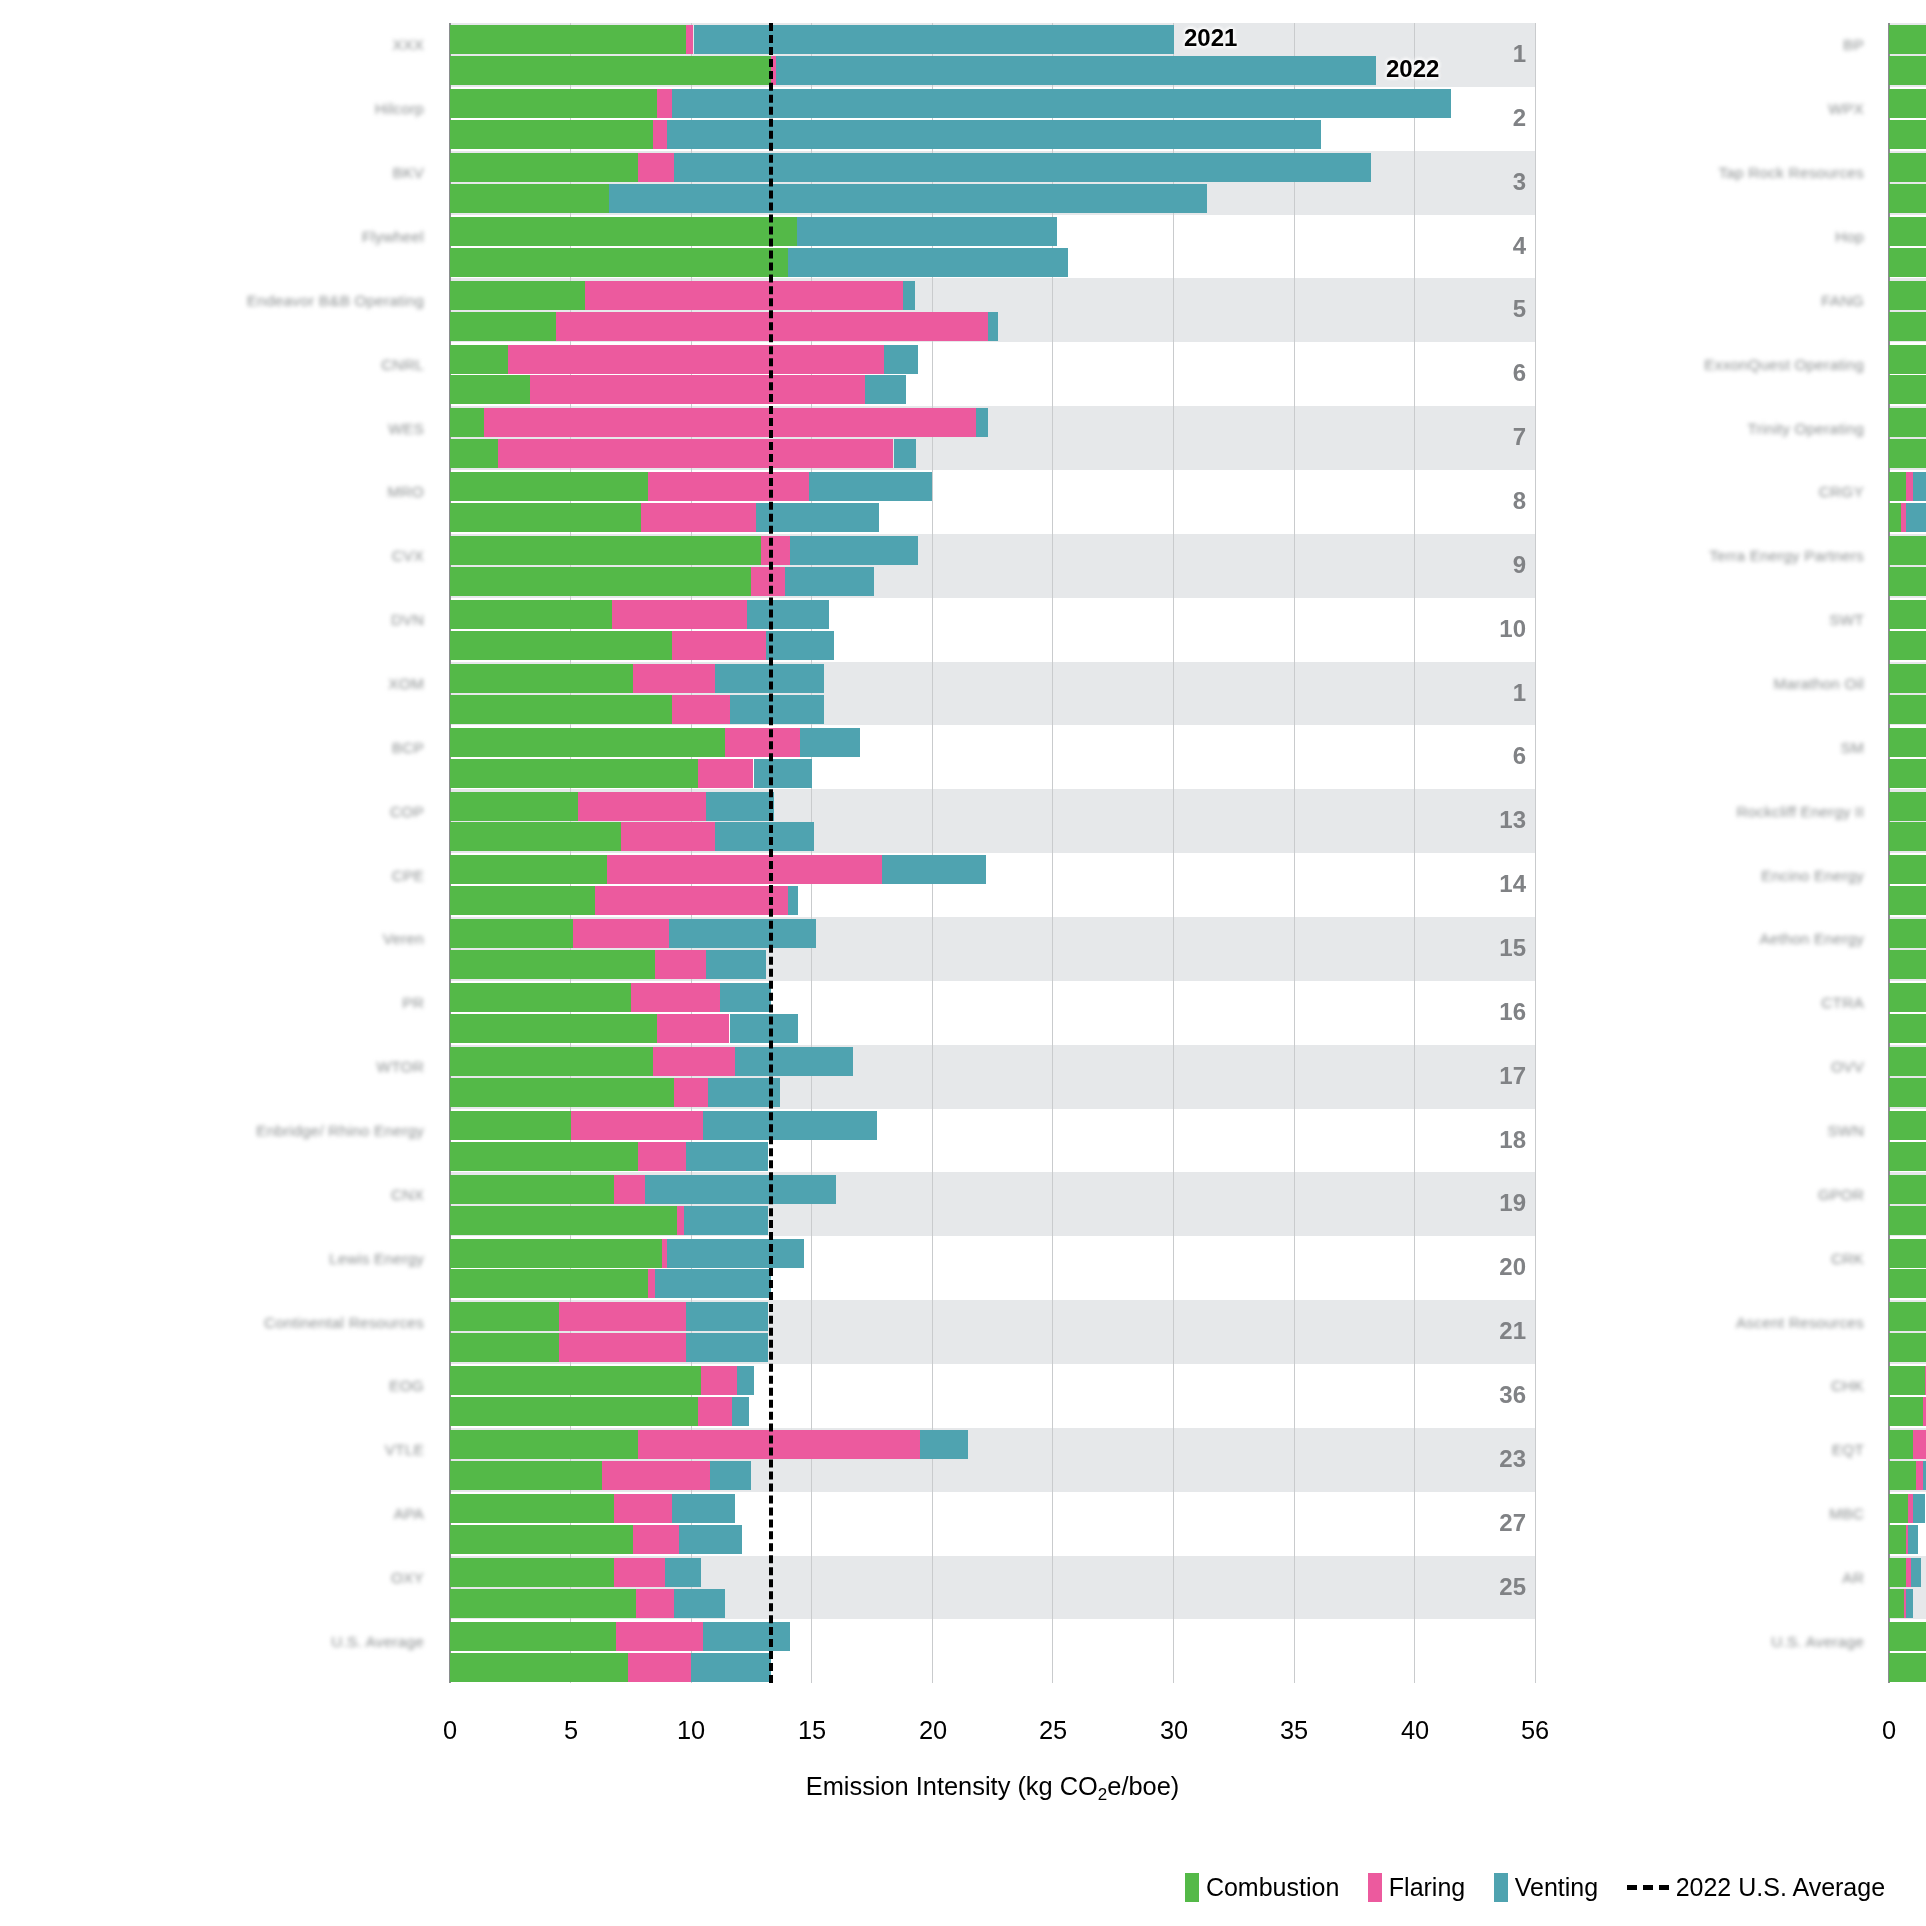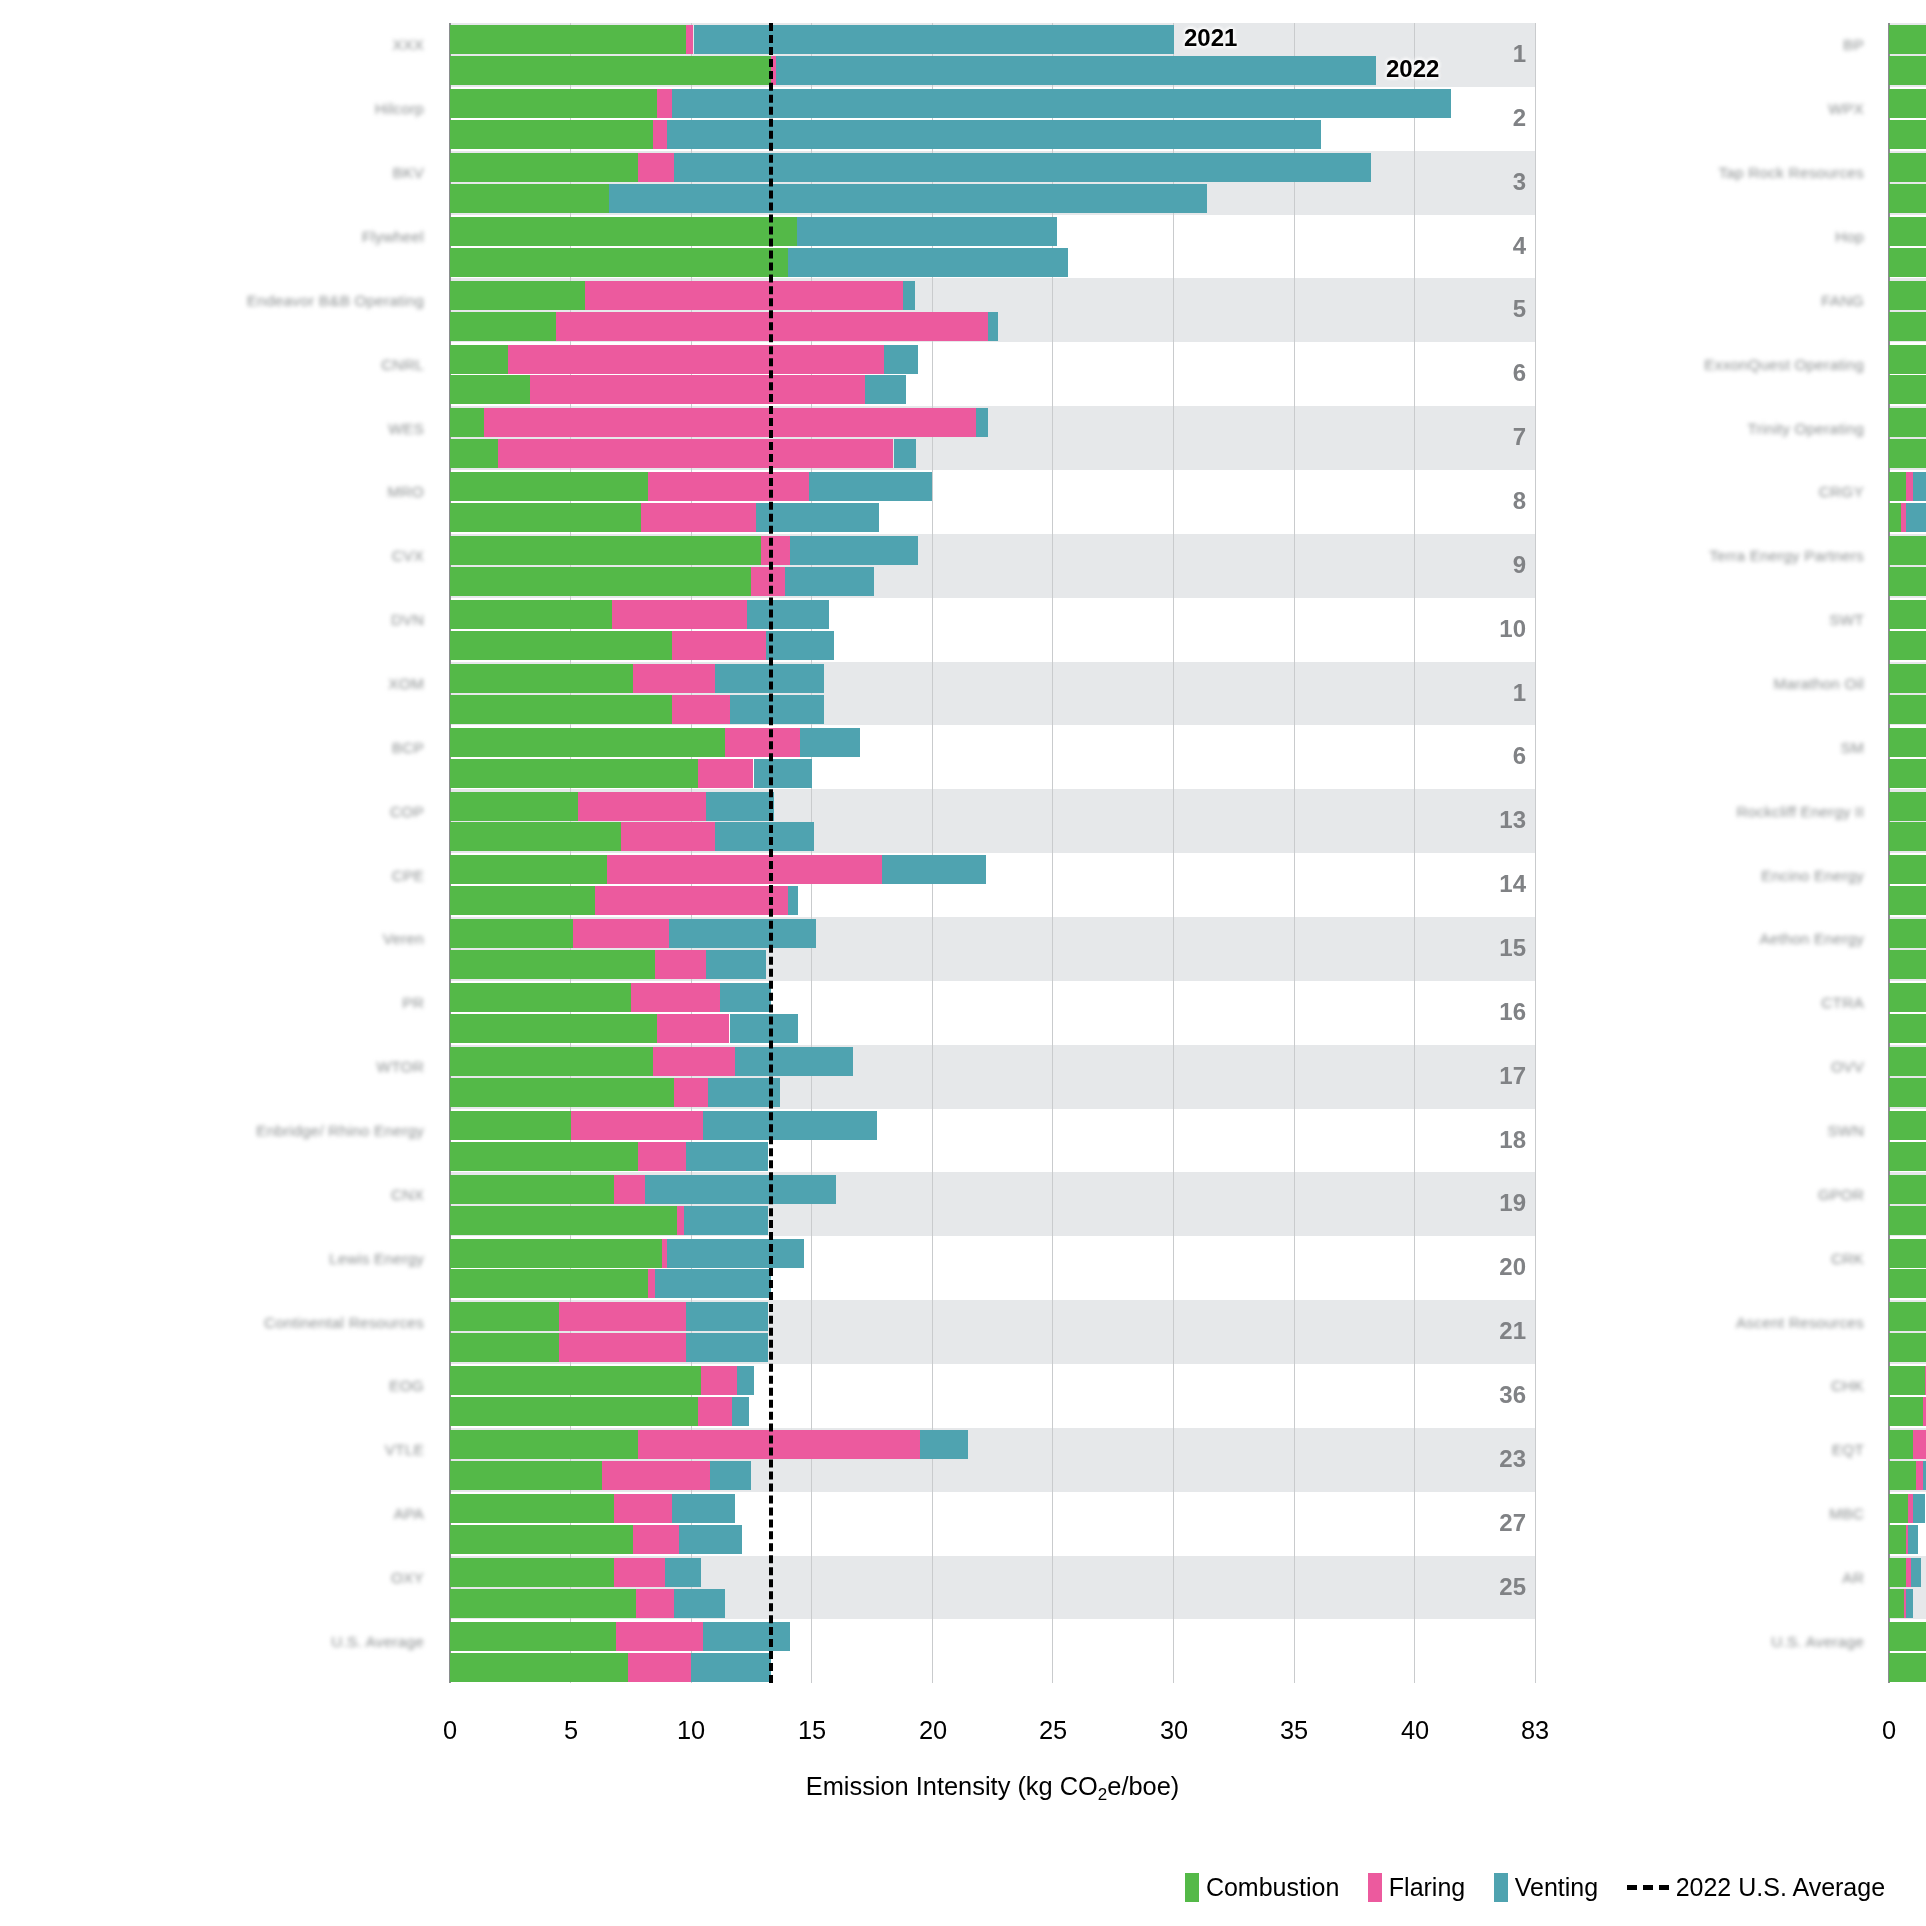--- a/index.html
+++ b/index.html
@@ -619,21 +619,21 @@
   <div id="axes">
       <div class="tick" style="left: 400px; top: 1716px;">0</div>
       <div class="tick" style="left: 521px; top: 1716px;">5</div>
       <div class="tick" style="left: 641px; top: 1716px;">10</div>
       <div class="tick" style="left: 762px; top: 1716px;">15</div>
       <div class="tick" style="left: 883px; top: 1716px;">20</div>
       <div class="tick" style="left: 1003px; top: 1716px;">25</div>
       <div class="tick" style="left: 1124px; top: 1716px;">30</div>
       <div class="tick" style="left: 1244px; top: 1716px;">35</div>
       <div class="tick" style="left: 1365px; top: 1716px;">40</div>
-      <div class="tick" style="left: 1485px; top: 1716px;">83</div>
+      <div class="tick" style="left: 1485px; top: 1716px;">56</div>
       <div class="xtitle" style="left: 450px; width: 1085px; top: 1772px;">Emission Intensity (kg CO<sub>2</sub>e/boe)</div>
       <div class="tick" style="left: 1839px; top: 1716px;">0</div>
       <div class="xtitle" style="left: 1889px; width: 1085px; top: 1772px;">Emission Intensity (kg COe/boe)</div>
     </div>
 
   <div class="legend">
     <div class="legend-item">
       <span class="swatch sw-combustion"></span>
       <span>Combustion</span>
     </div>

